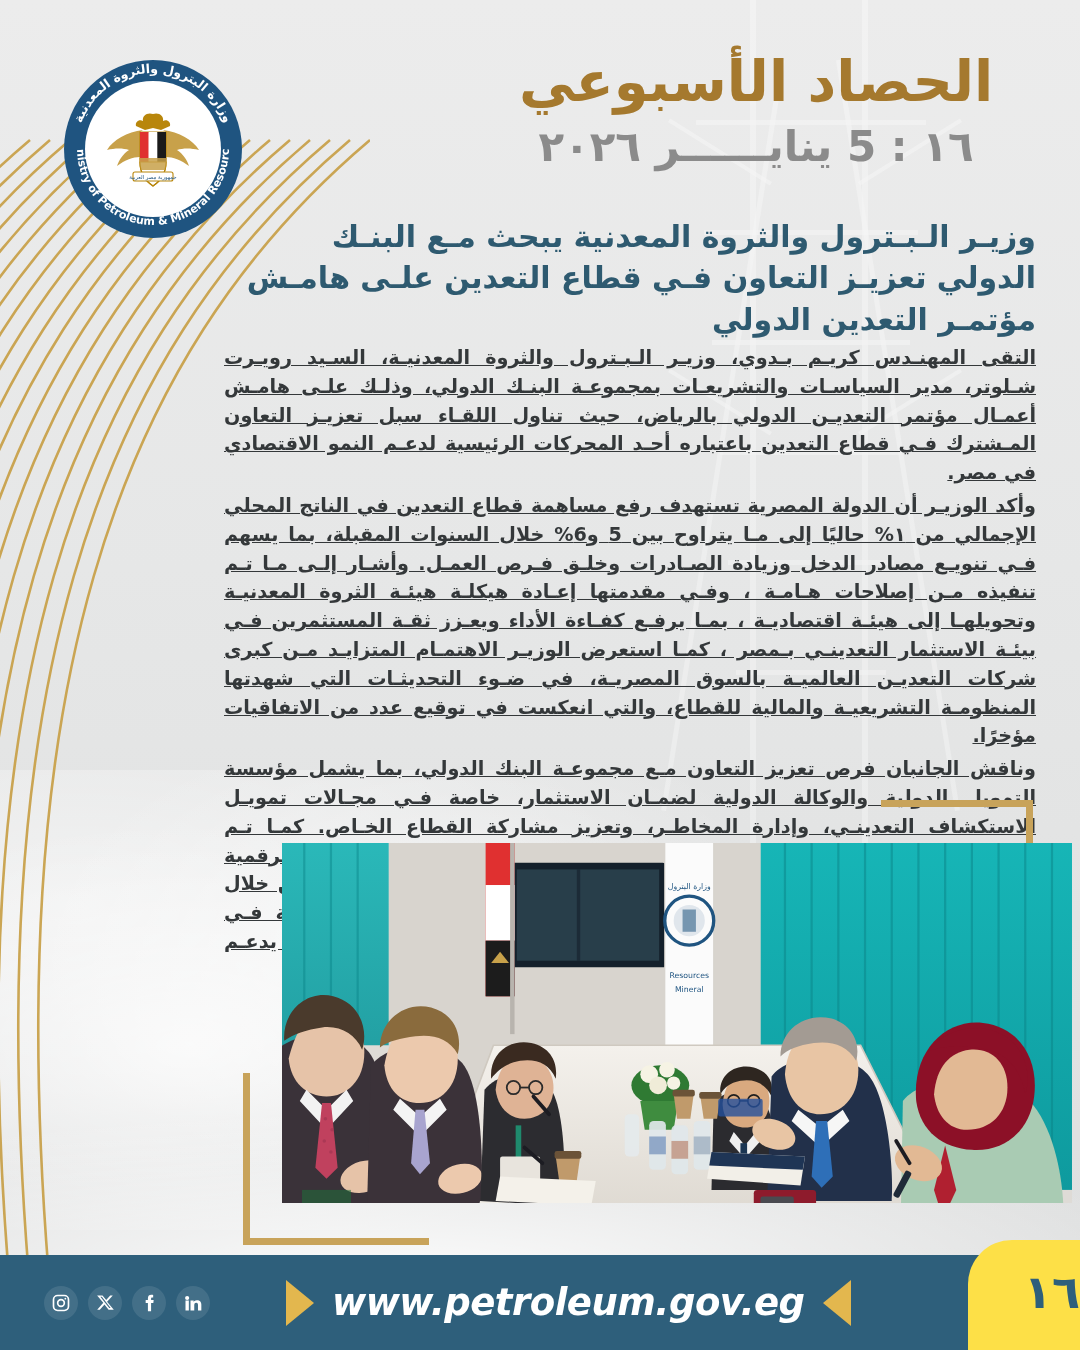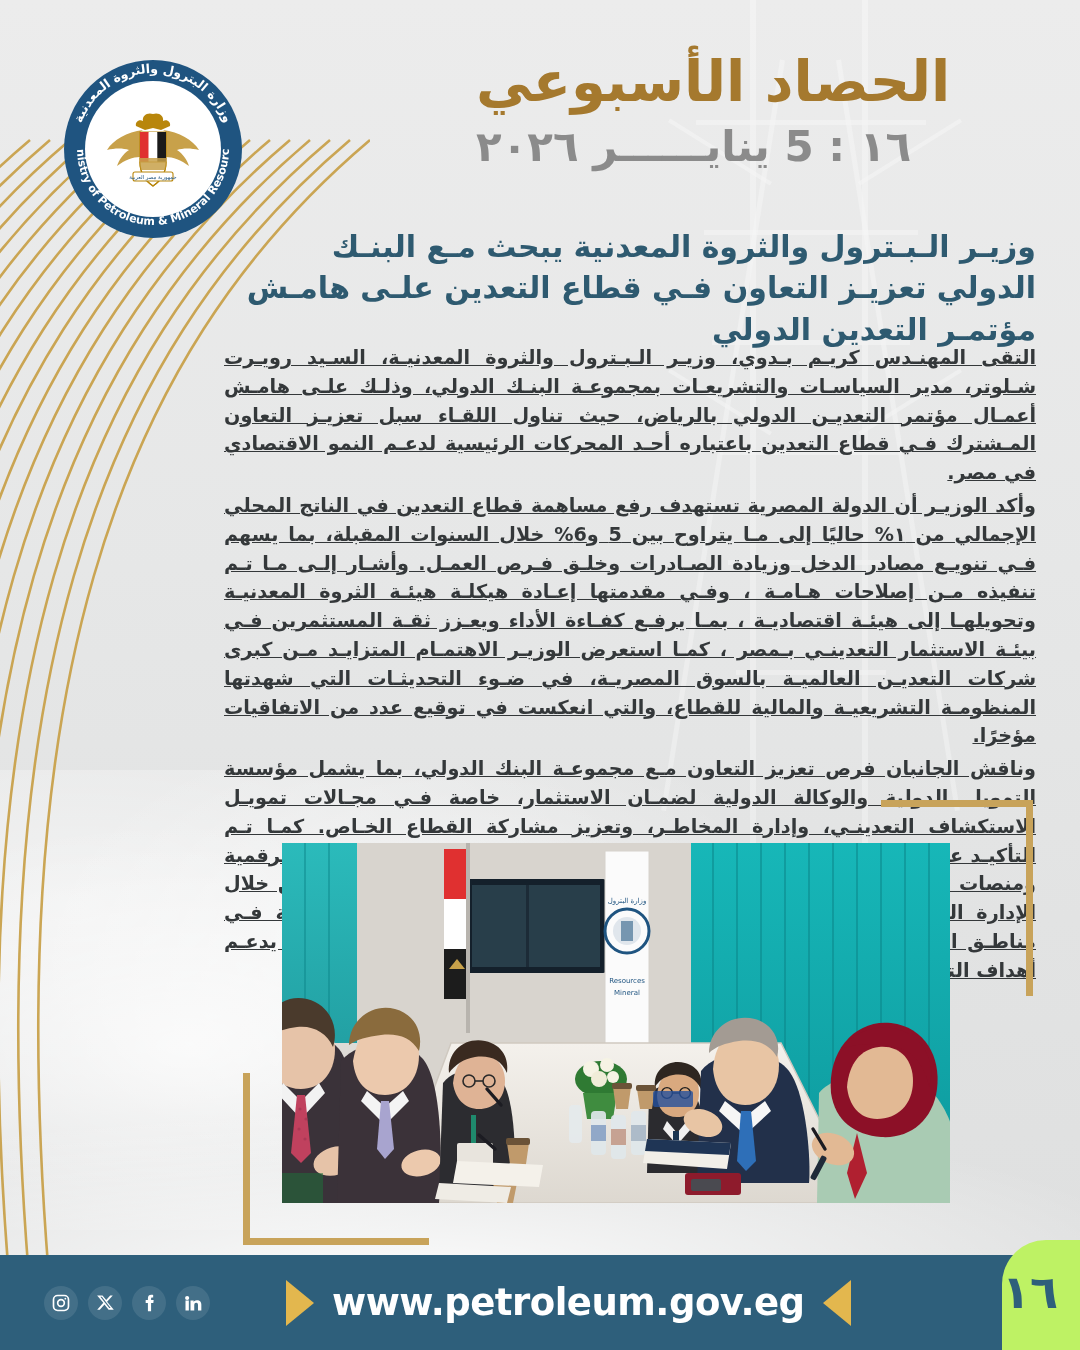--- a/index.html
+++ b/index.html
@@ -67,21 +67,21 @@
     left:62px; top:58px;
     width:182px; height:182px;
   }
   .logo svg { display:block; width:100%; height:100%; }
 
   
   .masthead {
     position:absolute;
     right:44px; top:52px;
     width:560px;
-    text-align:left;
+    text-align:center;
   }
   .masthead-title {
     font-family:"DejaVu Sans", sans-serif;
     font-size:56px;
     font-weight:bold;
     color:#a5792e;
     letter-spacing:-1px;
     line-height:1.06;
     direction:rtl;
   }
@@ -100,21 +100,20 @@
     position:absolute;
     right:44px; top:216px;
     width:810px;
     text-align:right;
     direction:rtl;
     color:#2e5a70;
     font-size:30px;
     font-weight:bold;
     line-height:1.38;
     letter-spacing:.2px;
-    margin-top:10px;
   }
 
   
   .body-copy {
     position:absolute;
     right:44px; top:344px;
     width:812px;
     direction:rtl;
     text-align:justify;
     color:#34383a;
@@ -140,21 +139,21 @@
     border-left:none; border-bottom:none;
   }
   .bracket-bl {
     left:0; bottom:0;
     width:186px; height:172px;
     border-right:none; border-top:none;
   }
   .photo {
     position:absolute;
     left:39px; top:43px;
-    width:668px; height:360px;
+    width:790px; height:360px;
     overflow:hidden;
     background:#0f6f73;
   }
   .photo svg { display:block; width:100%; height:100%; }
 
   
   .footer {
     position:absolute;
     left:0; bottom:0;
     width:1080px; height:95px;
@@ -181,21 +180,21 @@
     border-radius:50%;
     background:rgba(255,255,255,.10);
     display:flex; align-items:center; justify-content:center;
   }
   .social-icon svg { display:block; }
 
   .url-group {
     position:absolute;
     left:286px; top:50%;
     transform:translateY(-50%);
-    display:flex; align-items:center; gap:18px;
+    display:flex; align-items:center; gap:18px;font-style:italic;
   }
   .tri {
     width:0; height:0;
   }
   .tri-left {
     border-top:23px solid transparent;
     border-bottom:23px solid transparent;
     border-right:28px solid #e3b74e;
   }
   .tri-right {
@@ -209,26 +208,26 @@
     font-size:37px;
     font-weight:bold;
     letter-spacing:-.5px;
     font-family:"DejaVu Sans", sans-serif;
     white-space:nowrap;
   }
 
   .page-tab {
     position:absolute;
     right:0; bottom:0;
-    width:78px; height:110px;
-    background:#bef264;
+    width:112px; height:110px;
+    background:#fde047;
     border-top-left-radius:44px;
     display:flex;
     align-items:center;
-    justify-content:flex-end;
+    justify-content:flex-start;
   }
   .page-num {
     color:#2e5f7b;
     font-size:46px;
     font-weight:bold;
     direction:rtl;
     line-height:1;
     padding-bottom:6px;
   }
 </style>

